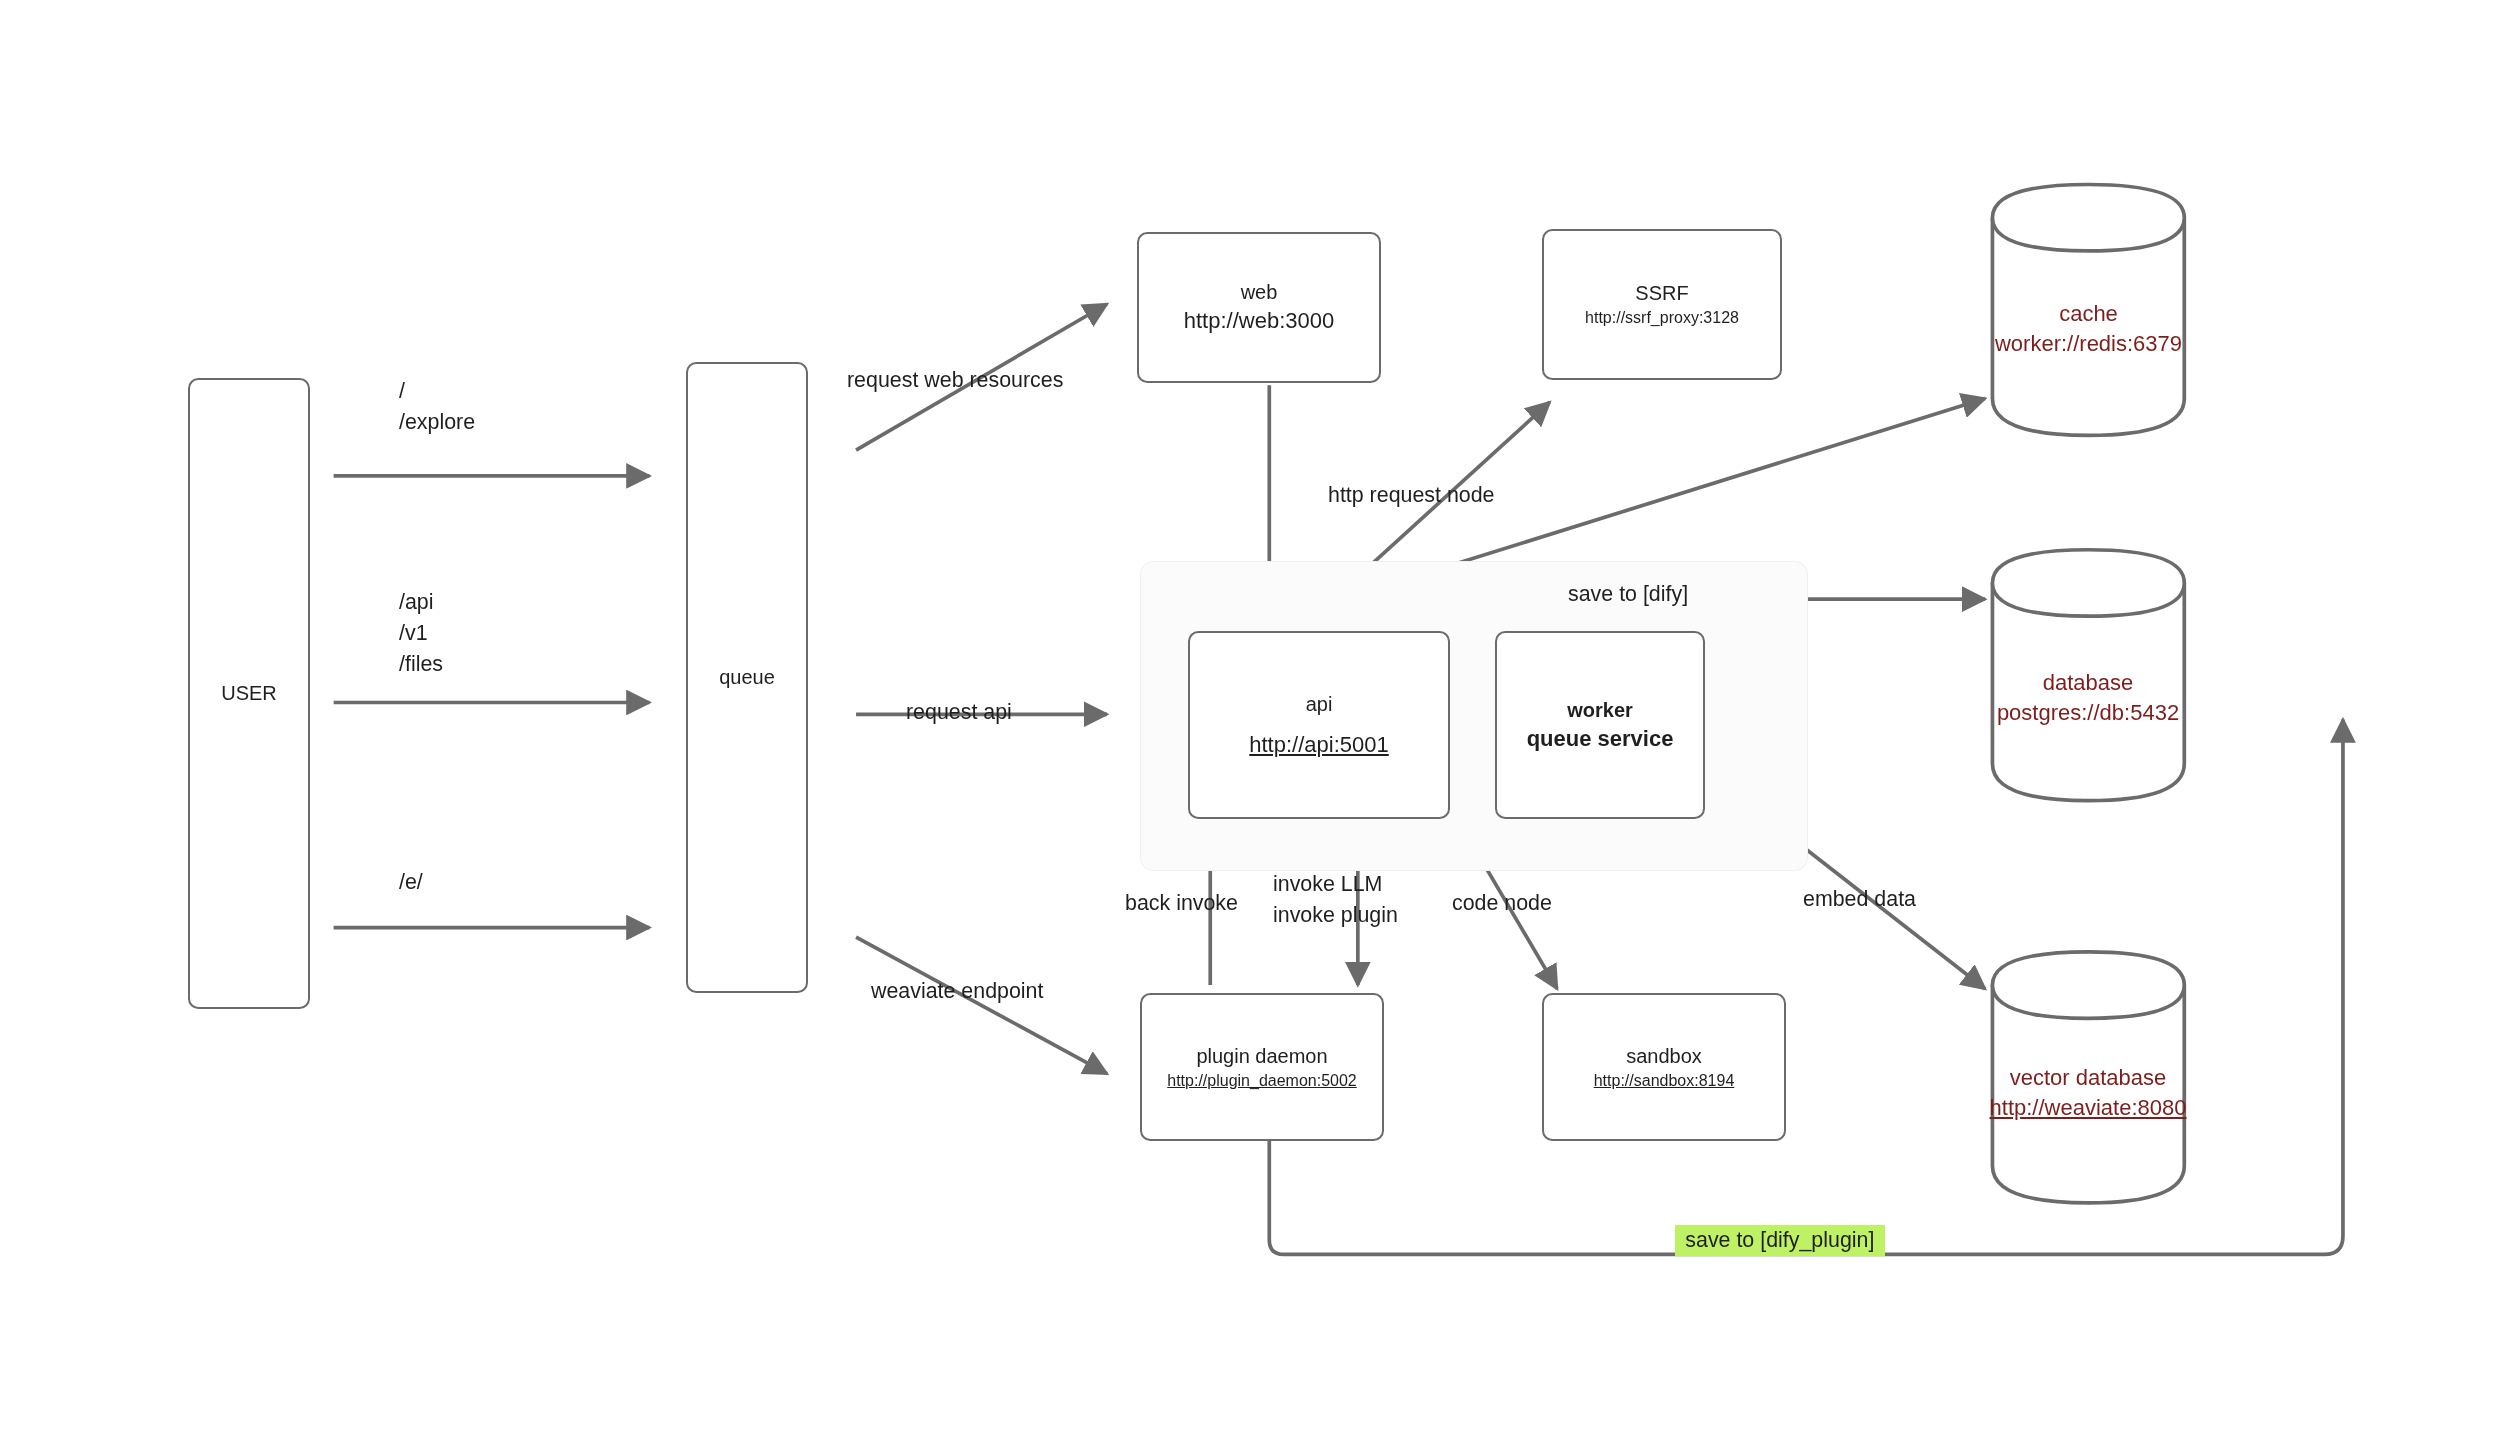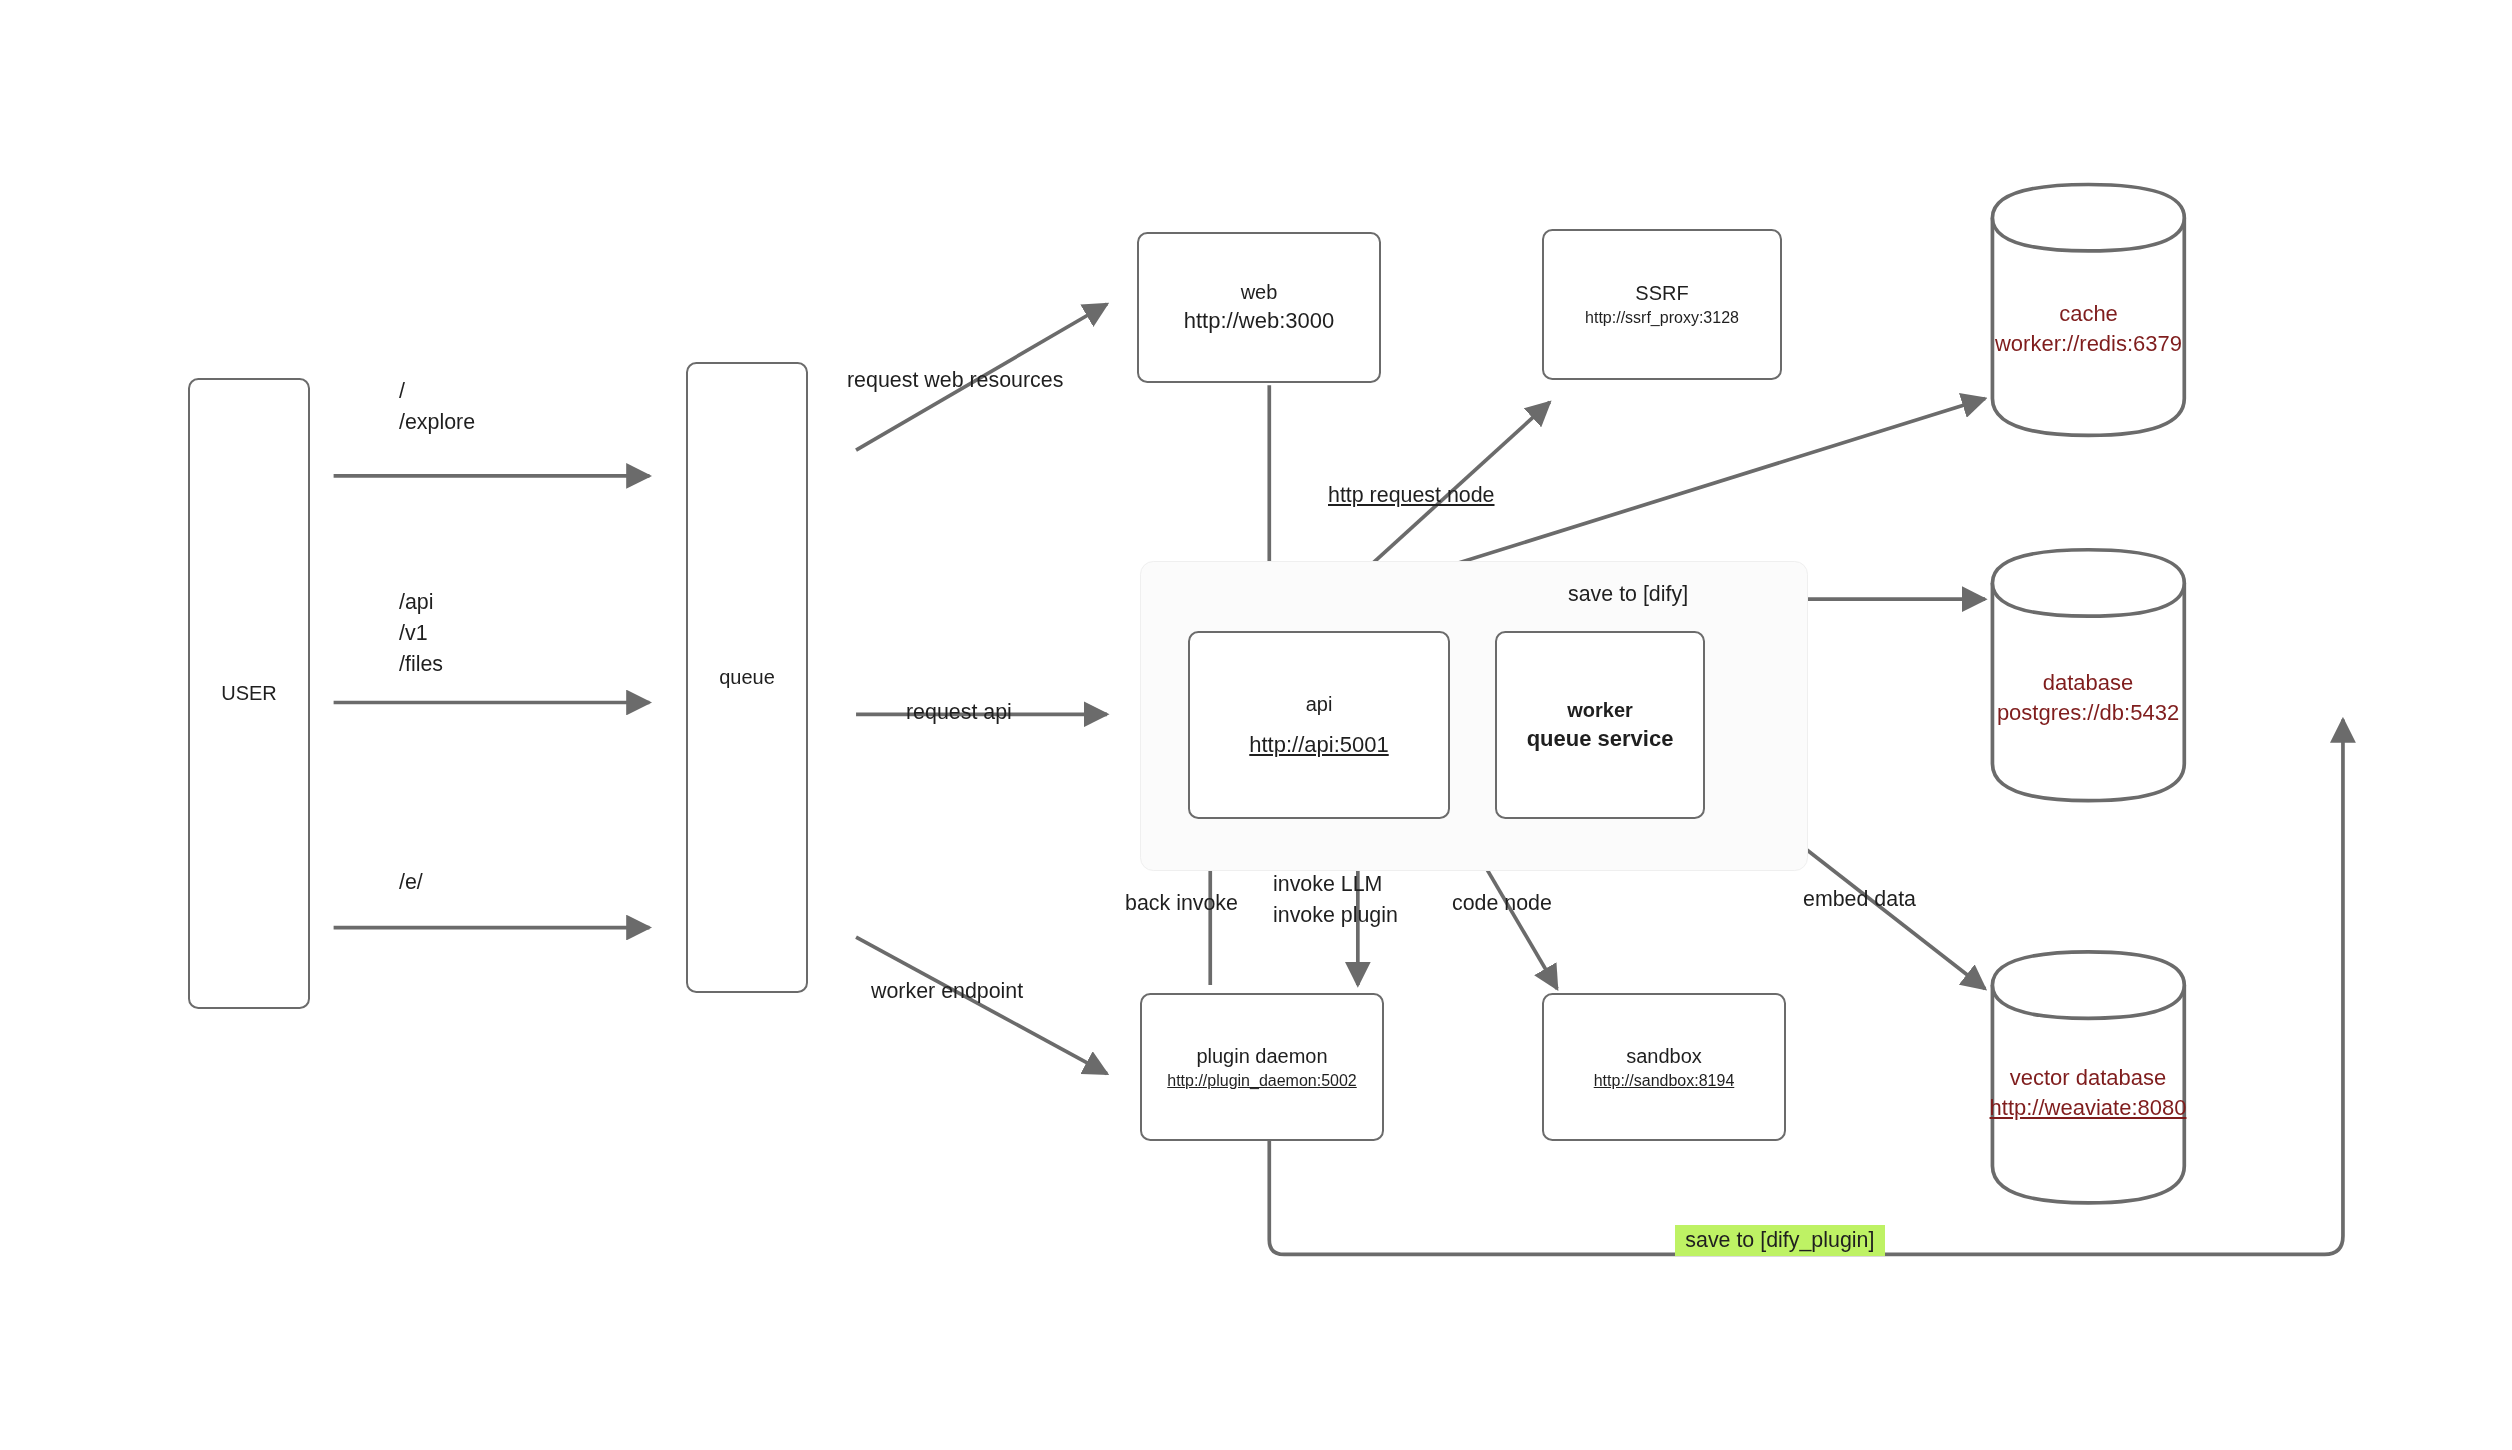--- a/index.html
+++ b/index.html
@@ -191,23 +191,23 @@
   <div class="label" style="left:399px; top:587px;">/api
 /v1
 /files</div>
 
   <div class="label" style="left:399px; top:867px;">/e/</div>
 
   <div class="label" style="left:847px; top:365px;">request web resources</div>
 
   <div class="label" style="left:906px; top:697px;">request api</div>
 
-  <div class="label" style="left:871px; top:976px;">worker endpoint</div>
-
-  <div class="label" style="left:1328px; top:480px;text-decoration:underline;">http request node</div>
+  <div class="label" style="left:871px; top:976px;">weaviate endpoint</div>
+
+  <div class="label" style="left:1328px; top:480px;">http request node</div>
 
   <div class="label" style="left:1568px; top:579px;">save to [dify]</div>
 
   <div class="label" style="left:1125px; top:888px;">back invoke</div>
 
   <div class="label" style="left:1273px; top:869px;">invoke LLM
 invoke plugin</div>
 
   <div class="label" style="left:1452px; top:888px;">code node</div>
 

